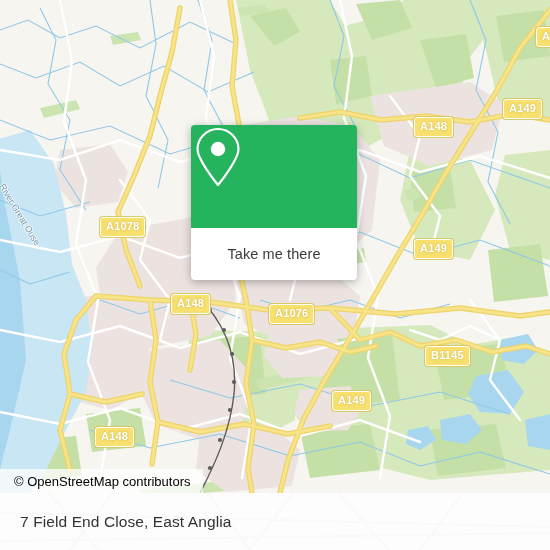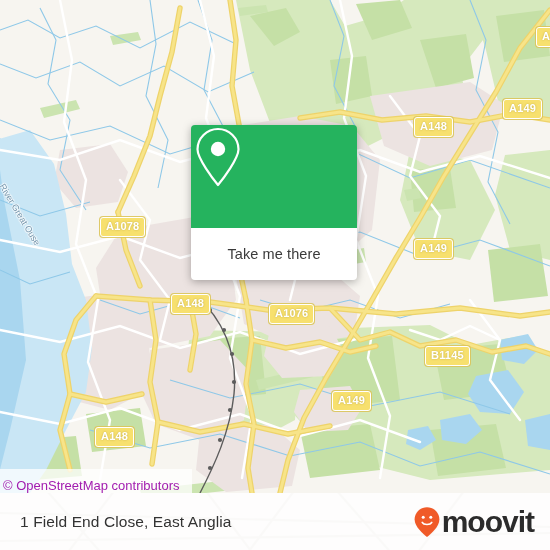--- a/index.html
+++ b/index.html
@@ -78,24 +78,24 @@
     position:absolute;left:50%;top:138px;margin-left:-9px;
     width:0;height:0;
     border-left:9px solid transparent;
     border-right:9px solid transparent;
     border-top:10px solid #fff;
   }
 
   
   #attrib{
     position:absolute;left:0;top:469px;height:24px;
-    display:flex;align-items:flex-end;
-    padding-left:3px;padding-right:12px;
+    display:flex;align-items:center;
+    padding-left:14px;padding-right:12px;
     background:rgba(255,255,255,.74);
-    color:#a21caf;font-size:13px;white-space:nowrap;
+    color:#000000;font-size:13px;white-space:nowrap;
   }
 
   
   #footer{
     position:absolute;left:0;top:493px;width:550px;height:57px;
     background:#ffffff;overflow:hidden;
   }
   #footer-texture{position:absolute;left:0;top:0;width:550px;height:57px;opacity:.12;}
   #footer-inner{
     position:relative;width:100%;height:100%;
@@ -321,26 +321,17 @@
         <path d="M120,-10 L60,70"></path>
         <path d="M200,-10 L260,70"></path>
         <path d="M300,-10 L240,70"></path>
         <path d="M330,-10 L400,70"></path>
         <path d="M470,-10 L410,70"></path>
         <path d="M0,20 L550,34"></path>
         <path d="M0,48 L550,40"></path>
       </g>
     </svg>
     <div id="footer-inner">
-      <span id="footer-title">1 Field End Close, East Anglia</span>
-      <span id="brand">
-        <svg id="brand-mark" viewBox="0 0 28 32">
-          <path d="M14,1.2 C7.2,1.2 1.6,6.7 1.6,13.5 C1.6,20.6 10.2,28.2 14,31 C17.8,28.2 26.4,20.6 26.4,13.5 C26.4,6.7 20.8,1.2 14,1.2 Z" fill="#f05a28"></path>
-          <circle cx="10.2" cy="11.2" r="1.5" fill="#ffffff"></circle>
-          <circle cx="17.8" cy="11.2" r="1.5" fill="#ffffff"></circle>
-          <path d="M9.2,16.4 C10.8,19.2 17.2,19.2 18.8,16.4" fill="none" stroke="#ffffff" stroke-width="1.6" stroke-linecap="round"></path>
-        </svg>
-        <span id="brand-word">moovit</span>
-      </span>
+      <span id="footer-title">7 Field End Close, East Anglia</span>
     </div>
   </div>
 
 </div>
 
 </body></html>

